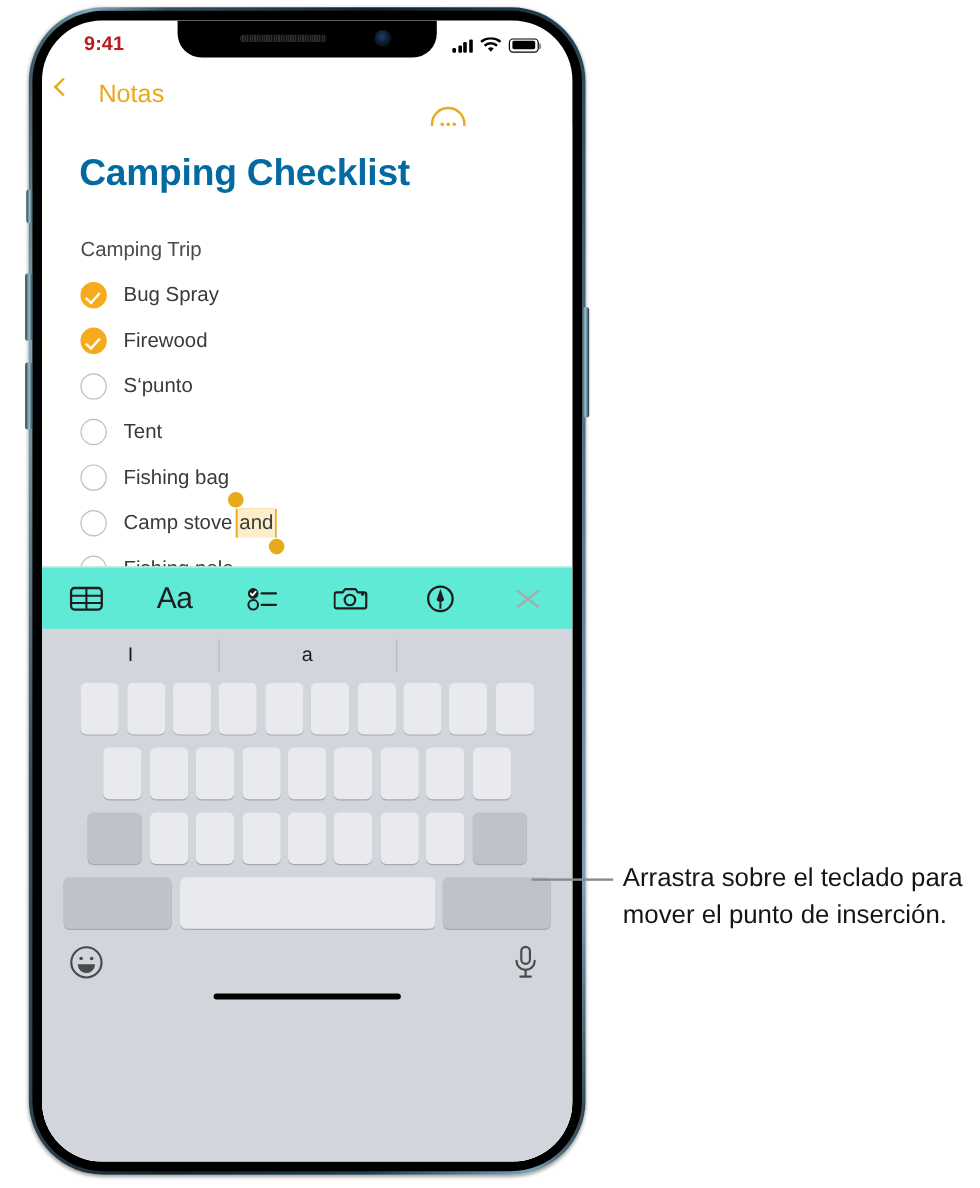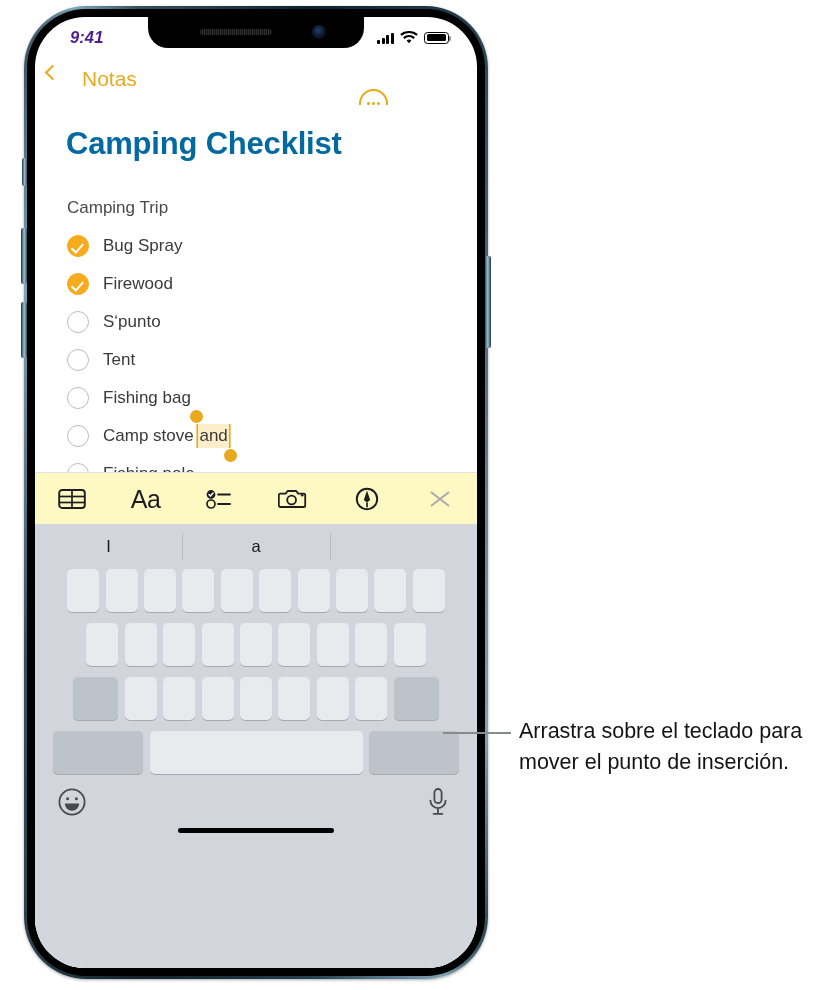--- a/index.html
+++ b/index.html
@@ -90,23 +90,22 @@
     position: absolute;
     left: 0; right: 0; top: 0;
     height: 44px;
     z-index: 15;
   }
   .status-time {
     position: absolute;
     left: 35px; top: 11px;
     font-size: 16.5px;
     font-weight: bold;
-    color: #4c1d95;
+    color: #b91c1c;
     letter-spacing: .1px;
-    font-style: italic;
   }
   .status-right {
     position: absolute;
     right: 28px; top: 14px;
     display: flex;
     align-items: flex-end;
     gap: 6px;
   }
   .bars { display: flex; align-items: flex-end; gap: 1.6px; height: 12px; }
   .bars i { display: block; width: 3px; background: #000; border-radius: 1px; }
@@ -258,21 +257,21 @@
   }
   .handle.start { left: -8px;  top: -14px; }
   .handle.end   { right: -8px; bottom: -14px; }
 
   
   .fmtbar {
     position: absolute;
     left: 0; right: 0;
     top: 455px;
     height: 52px;
-    background: #fef9c3;
+    background: #5eead4;
     border-top: 1px solid #e3e3e5;
     display: flex;
     align-items: center;
   }
   .fmt-icon {
     flex: 1 1 0;
     display: flex;
     align-items: center;
     justify-content: center;
     height: 100%;

